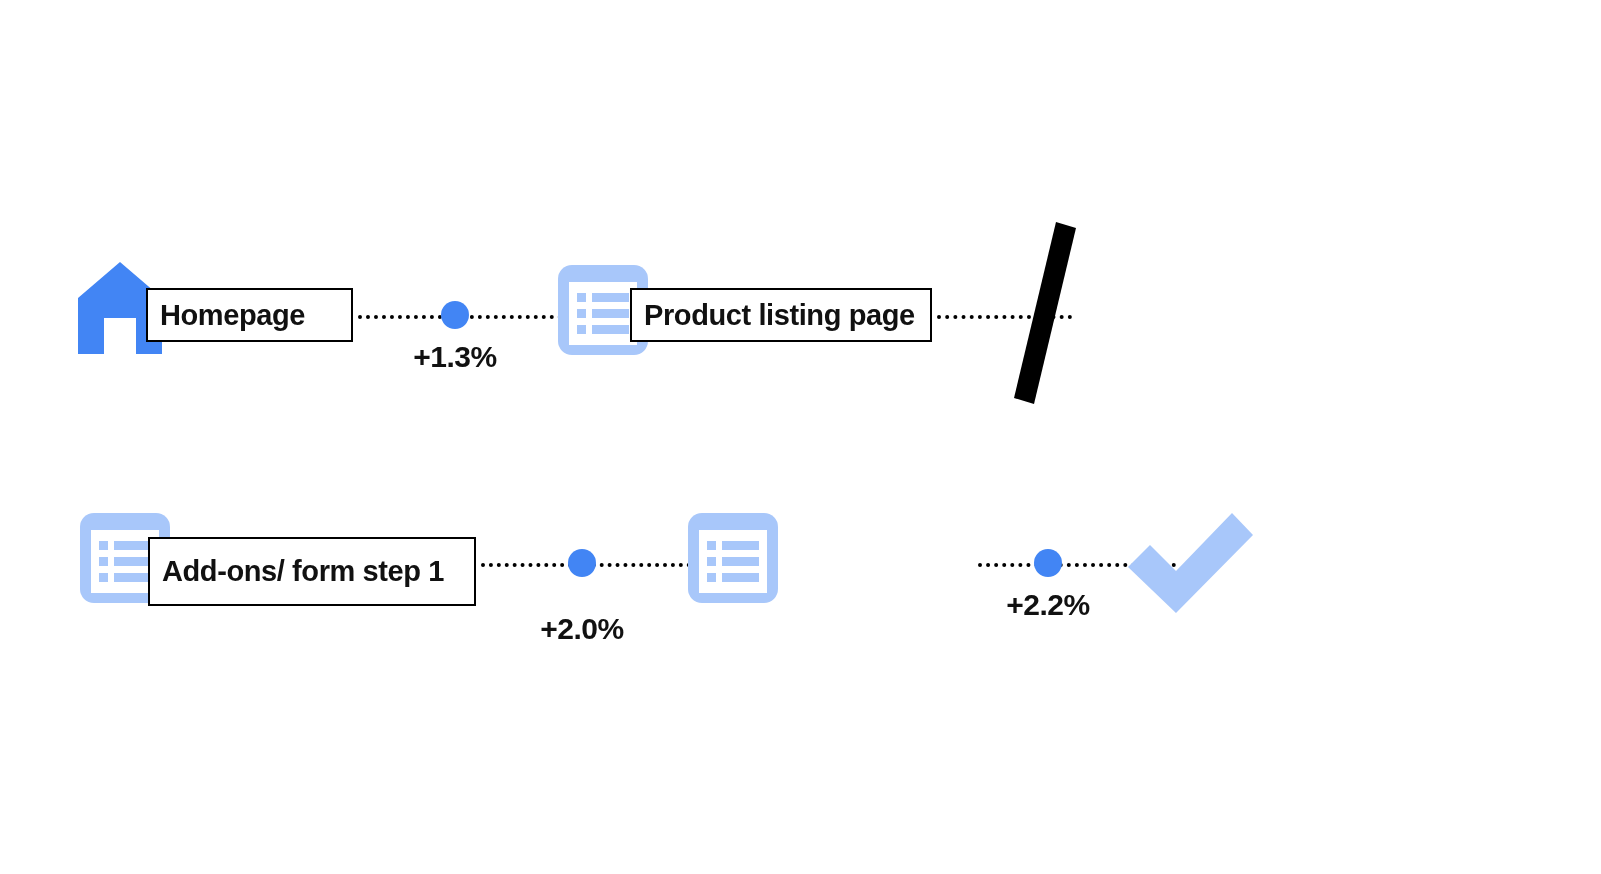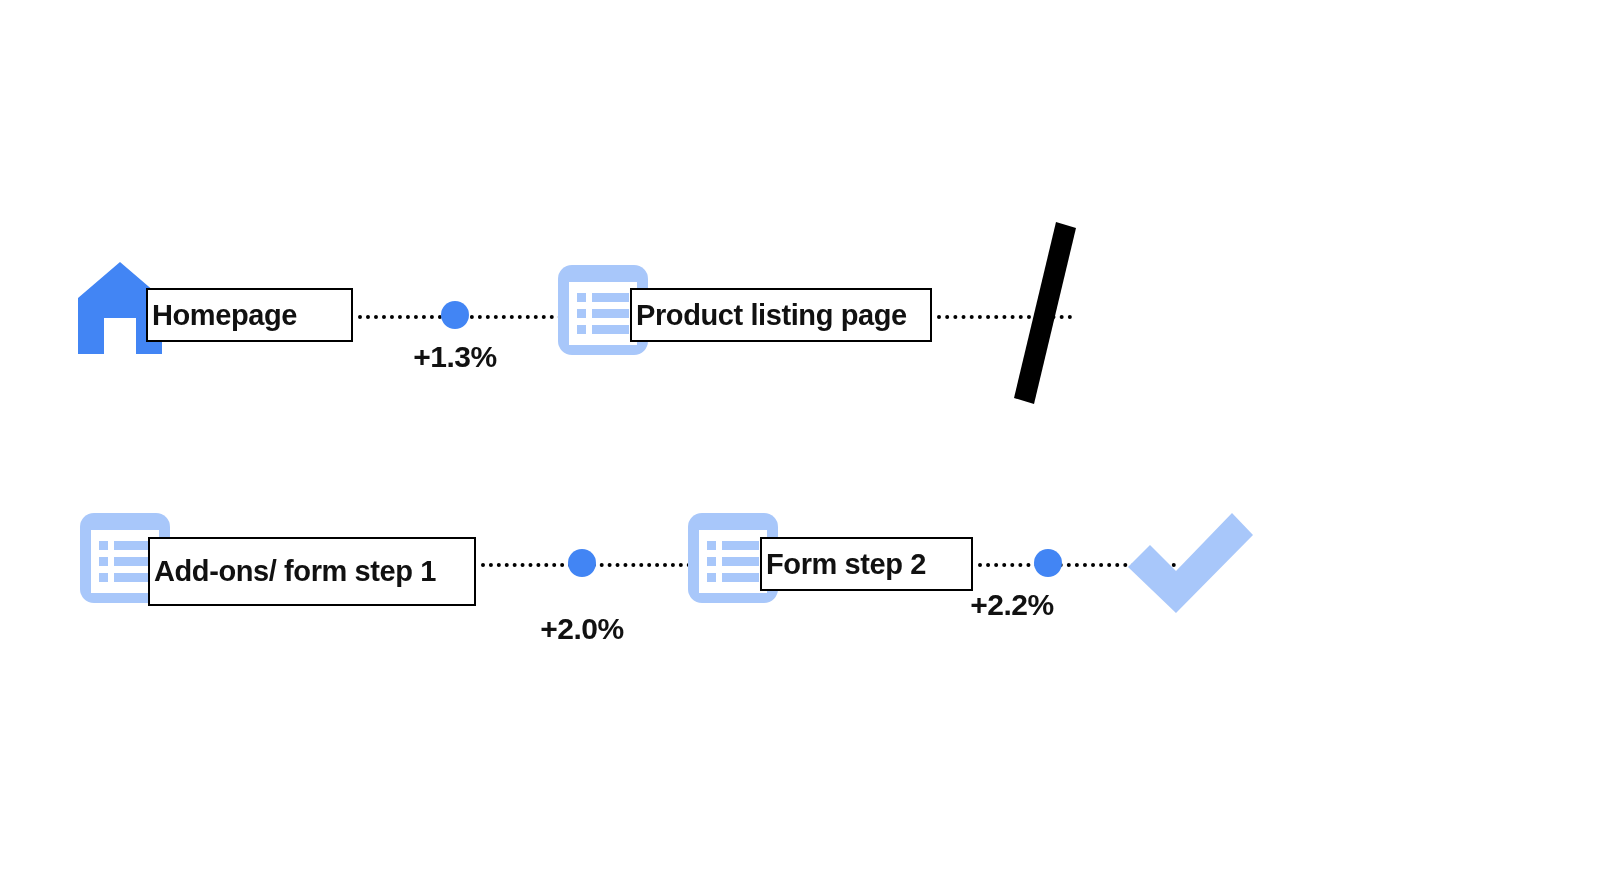--- a/index.html
+++ b/index.html
@@ -47,21 +47,21 @@
   }
 
   
   .node-box {
     position: absolute;
     box-sizing: border-box;
     border: 2.5px solid #000000;
     background: #ffffff;
     display: flex;
     align-items: center;
-    padding: 0 4px;
+    padding: 0 12px;
     z-index: 6;
   }
   .node-box.transparent {
     background: transparent;
   }
   .node-box .node-label {
     font-size: 29px;
     font-weight: bold;
     color: #111111;
     letter-spacing: -0.4px;
@@ -214,29 +214,26 @@
         <span class="bullet"></span>
         <span class="bar"></span>
       </div>
       <div class="row">
         <span class="bullet"></span>
         <span class="bar"></span>
       </div>
     </div>
   </div>
 
-  <div class="node-box" style="left:760px; top:537px; width:213px; height:54px;">
-    <span class="node-label">Form step 2</span>
-  </div>
 
   <div class="dotted-line" style="left:978px; top:563px; width:198px;"></div>
 
   <div class="metric-dot" style="left:1034px; top:549px;"></div>
 
-  <div class="metric-label" style="left:932px; top:588px; width:160px;">+2.2%</div>
+  <div class="metric-label" style="left:968px; top:588px; width:160px;">+2.2%</div>
 
   <div class="icon-check" style="left:1128px; top:505px; width:125px; height:116px;">
     <svg width="125" height="116" viewBox="0 0 125 116" xmlns="http://www.w3.org/2000/svg">
       <path d="M0 62 L22 40 L48 66 L104 8 L125 30 L48 108 Z" fill="#a8c7fa"></path>
     </svg>
   </div>
 
 
 </div>
 

